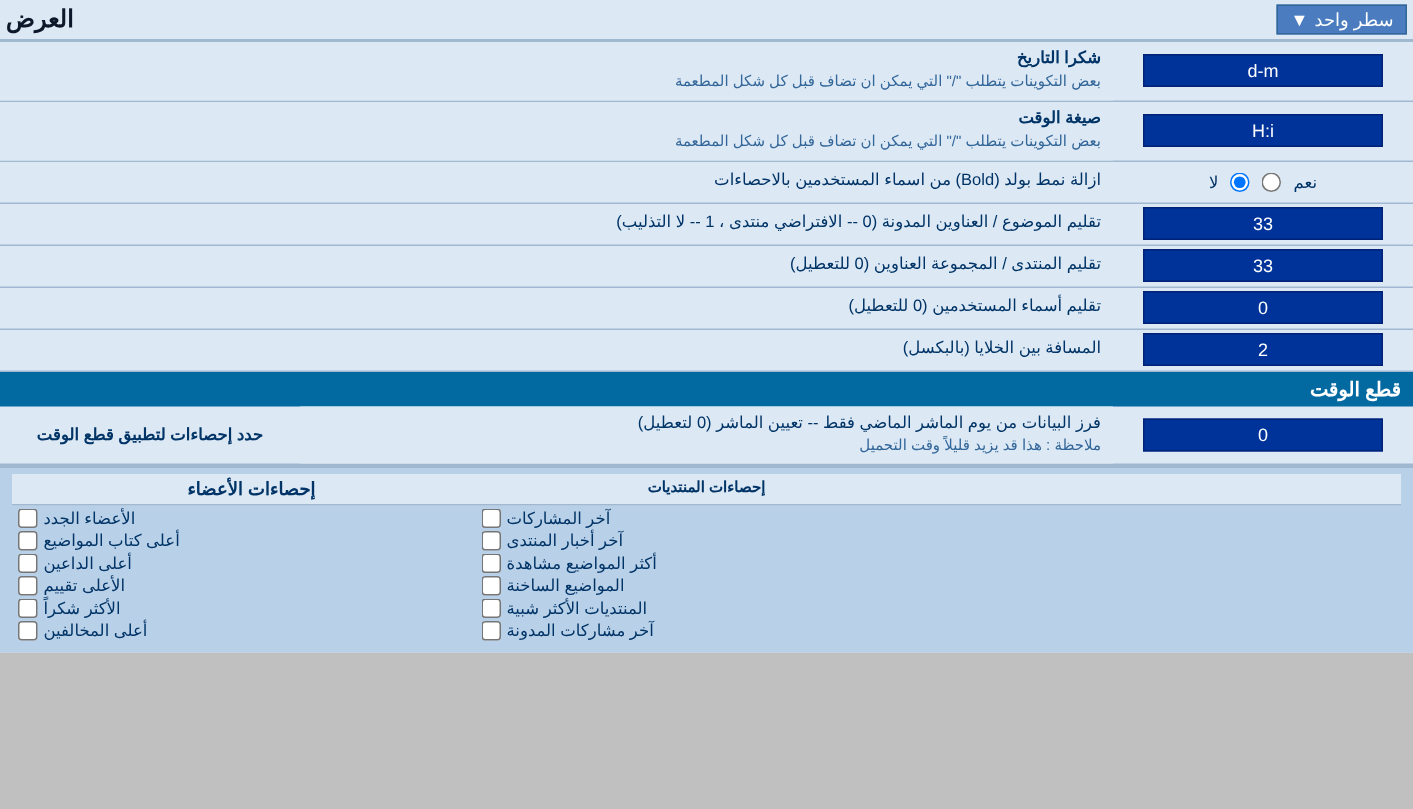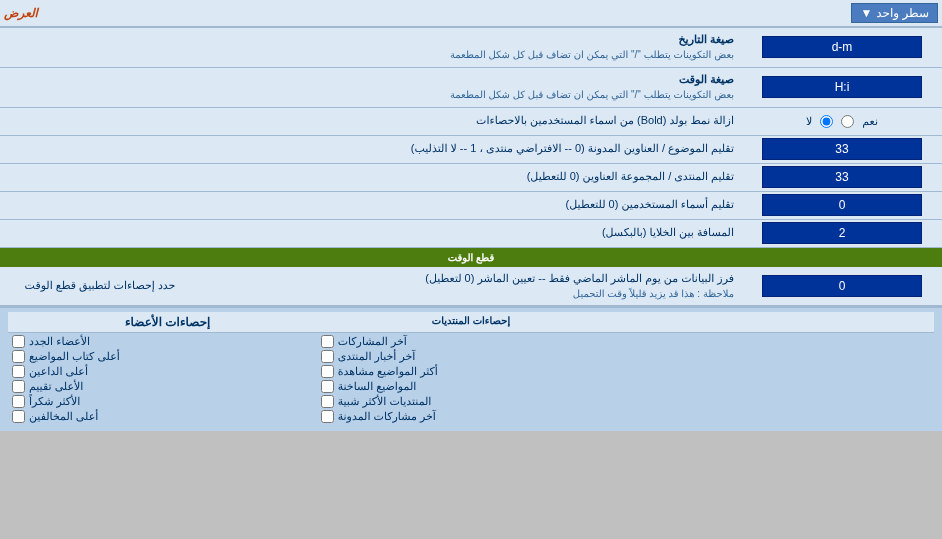--- a/index.html
+++ b/index.html
@@ -83,23 +83,22 @@
       color: white;
       border: 1px solid #336699;
       padding: 2px 8px;
       font-size: 12px;
       cursor: pointer;
       display: flex;
       align-items: center;
       gap: 4px;
     }
     .top-header .right-label {
-      color: #c2410c;
-      font-size: 12px;
-      font-style: italic;
+      color: #0f172a;
+      font-size: 16px;
     }
     
     .bottom-section {
       background: #b8d0e8;
       border-top: 2px solid #a0b8d0;
       padding: 4px 8px;
     }
     .checkboxes-container {
       display: flex;
       gap: 0;
@@ -142,21 +141,21 @@
       </button>
     </div>
     <div class="right-label bold-label">العرض</div>
   </div>
 
   <div class="row">
     <div class="row-input">
       <input class="input-field" type="text" value="d-m" style="">
     </div>
     <div class="row-label">
-      <strong>صيغة التاريخ</strong><br>
+      <strong>شكرا التاريخ</strong><br>
       <small>بعض التكوينات يتطلب "/" التي يمكن ان تضاف قبل كل شكل المطعمة</small>
     </div>
   </div>
 
   <div class="row">
     <div class="row-input">
       <input class="input-field" type="text" value="H:i" style="">
     </div>
     <div class="row-label">
       <strong>صيغة الوقت</strong><br>
@@ -207,33 +206,33 @@
 
   <div class="row">
     <div class="row-input">
       <input class="input-field" type="text" value="2" style="">
     </div>
     <div class="row-label">
       <span>المسافة بين الخلايا (بالبكسل)</span>
     </div>
   </div>
 
-  <div style="background:#4d7c0f; color:white; text-align:center; padding:4px 8px; font-weight:bold; font-size:10px;">
+  <div style="background:#0369a1; color:white; text-align:right; padding:4px 8px; font-weight:bold; font-size:13px;">
     <span>قطع الوقت</span>
   </div>
 
   <div class="row" style="align-items:center; min-height:36px;">
     <div class="row-input">
       <input class="input-field" type="text" value="0" style="">
     </div>
     <div class="row-label">
       <span>فرز البيانات من يوم الماشر الماضي فقط -- تعيين الماشر (0 لتعطيل)</span><br>
       <small style="color:#336699;margin-left:36px;">ملاحظة : هذا قد يزيد قليلاً وقت التحميل</small>
     </div>
-    <div style="width:200px; padding:4px 8px; color:#003366; font-size:11px; text-align:center;">
+    <div style="width:200px; padding:4px 8px; color:#003366; font-size:11px; text-align:center;font-weight:bold;">
       <span>حدد إحصاءات لتطبيق قطع الوقت</span>
     </div>
   </div>
 
   <div class="bottom-section">
 
     <div style="display:flex; background:#dce9f5; border-bottom:1px solid #a0b8d0; padding:3px 8px;">
       <div style="flex:1; text-align:center; color:#003366; font-weight:bold; font-size:11px;"></div>
       <div style="flex:1; text-align:center; color:#003366; font-weight:bold; font-size:10px;">إحصاءات المنتديات</div>
       <div style="flex:1; text-align:center; color:#003366; font-weight:bold; font-size:12px;">إحصاءات الأعضاء</div>

